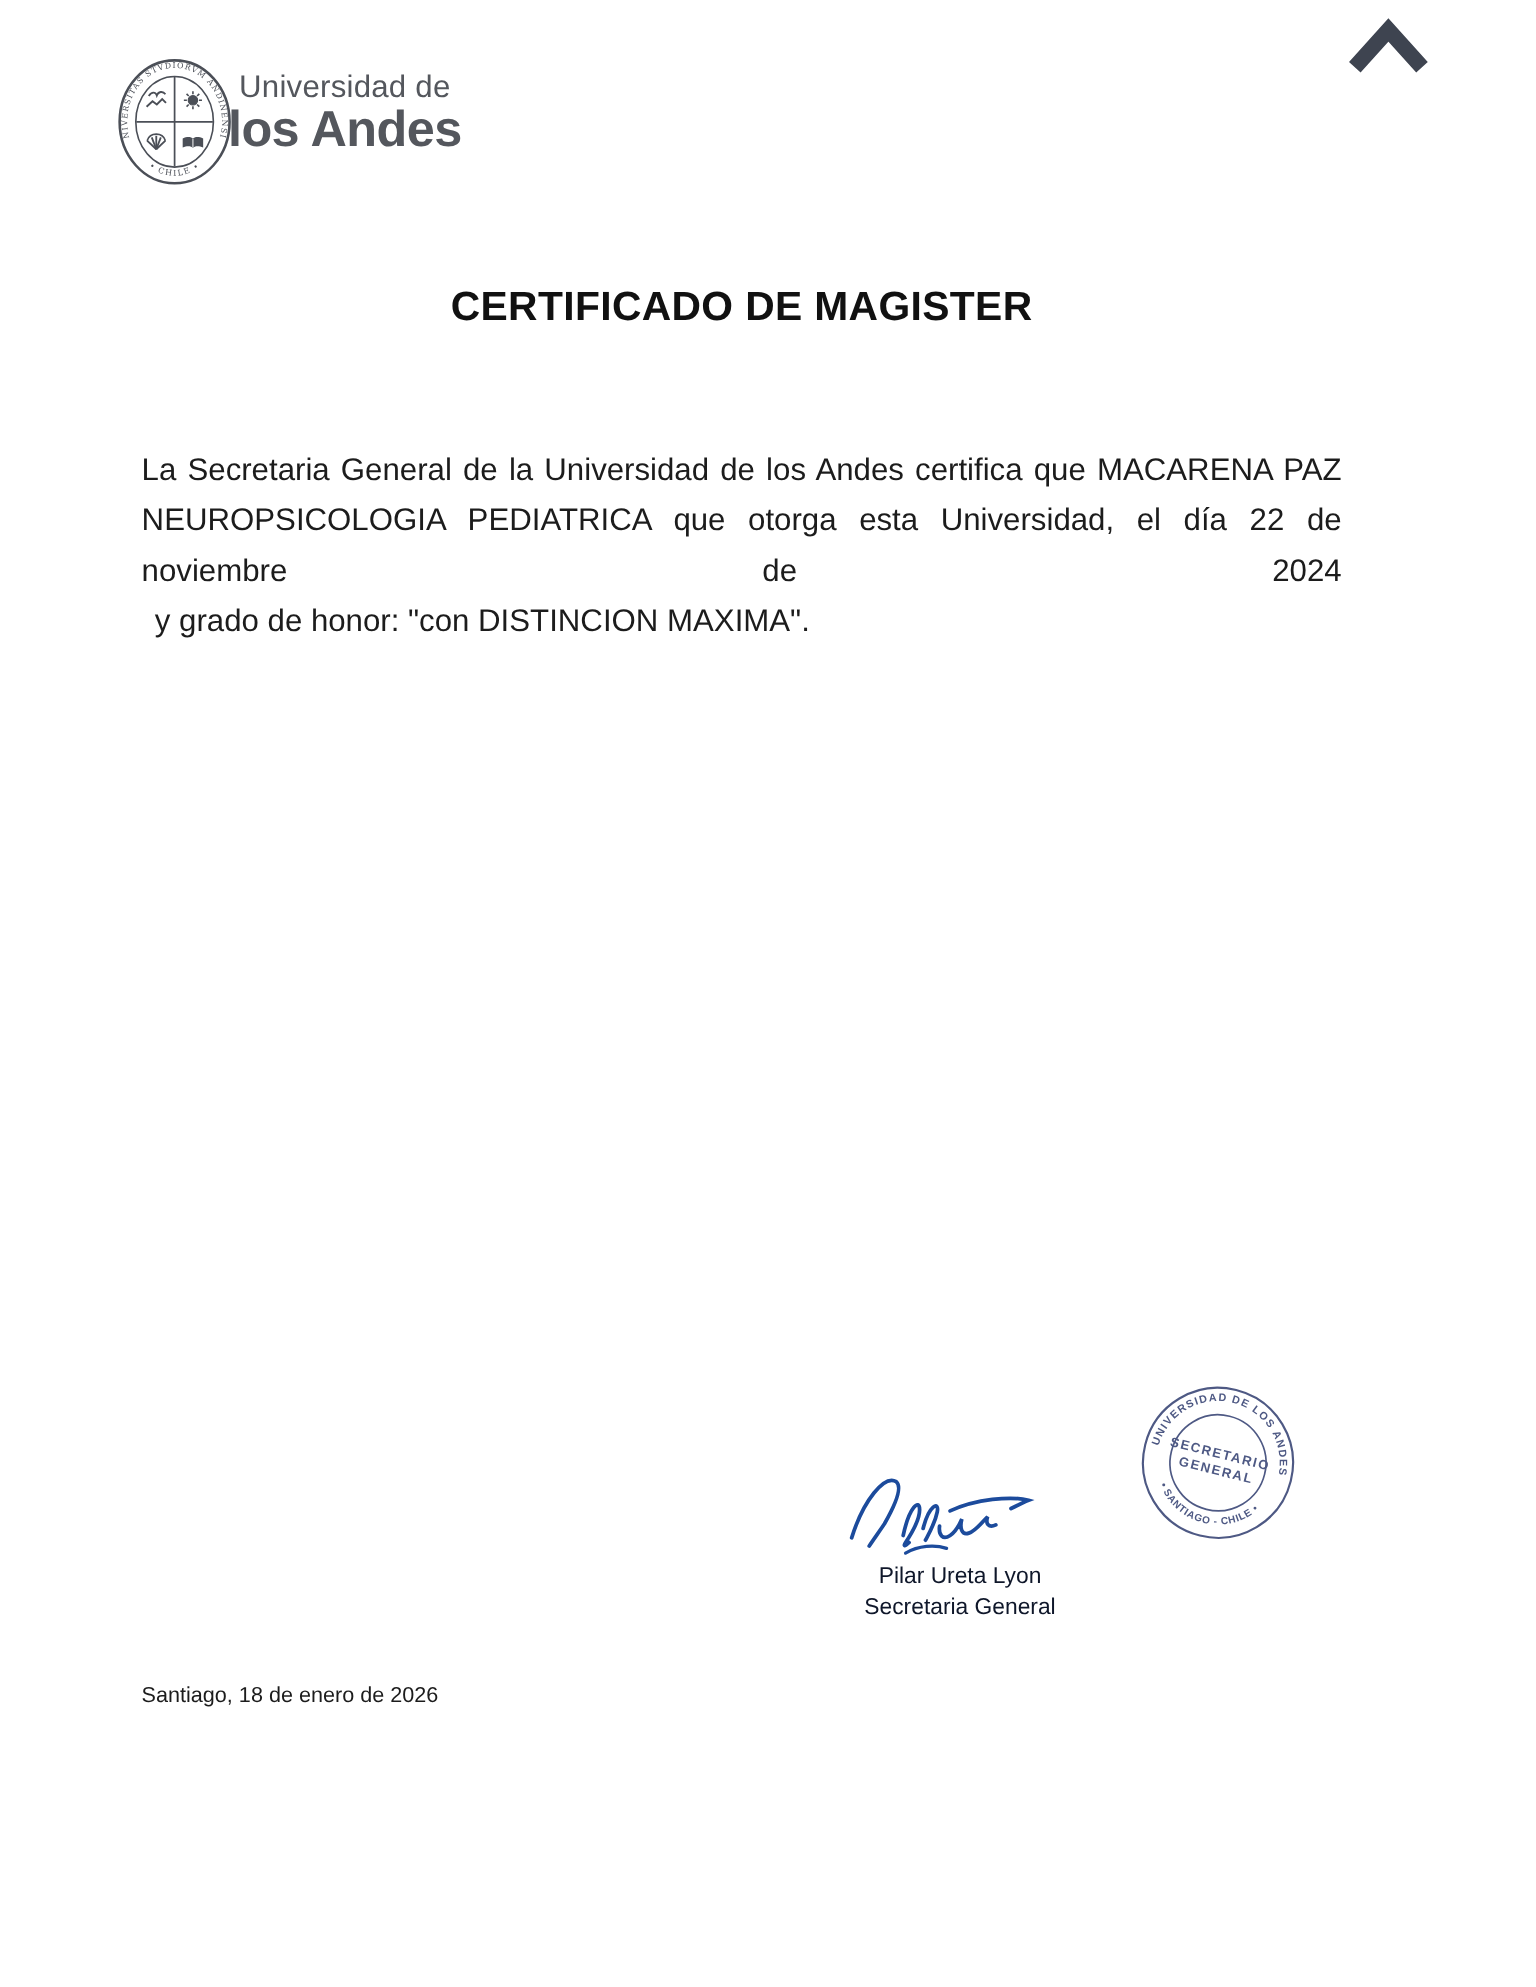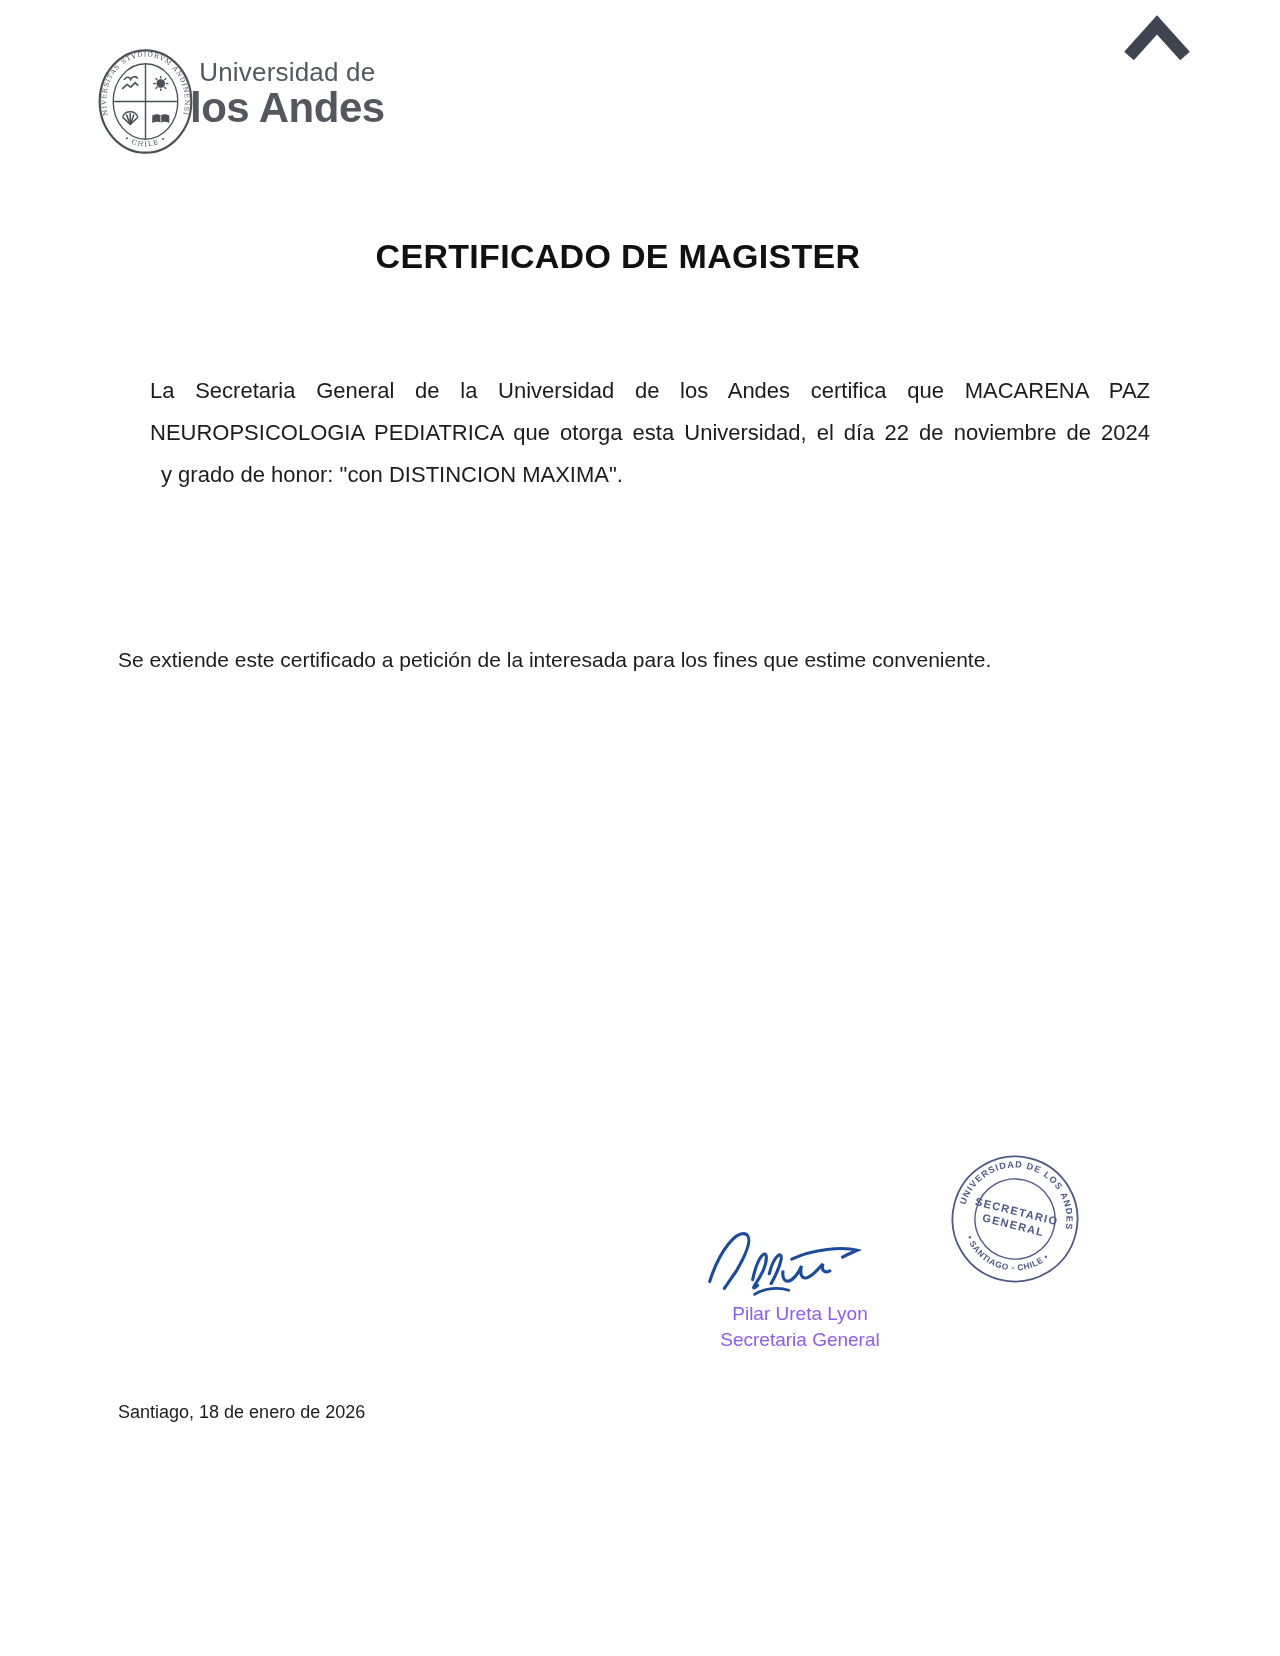--- a/index.html
+++ b/index.html
@@ -17,29 +17,29 @@
   
   .chevron-svg{position:absolute;left:1122px;top:12px;width:70px;height:50px;}
 
   
   .title{
     position:absolute;left:118px;top:237px;width:1000px;text-align:center;
     font-size:34px;font-weight:700;letter-spacing:.3px;color:#111;
   }
 
   
-  .para1{position:absolute;left:118px;top:370px;width:1000px;font-size:22px;line-height:42px;margin-left:32px;}
+  .para1{position:absolute;left:118px;top:370px;width:1000px;font-size:26px;line-height:42px;}
   .jline{text-align:justify;text-align-last:justify;white-space:normal;}
   .lline{text-align:left;padding-left:11px;}
   .para2{position:absolute;left:118px;top:648px;width:1050px;font-size:21px;}
 
   
   .sig-svg{position:absolute;left:698px;top:1222px;width:166px;height:80px;}
   .sig-block{position:absolute;left:650px;top:1301px;width:300px;text-align:center;
-    font-size:19px;line-height:26px;color:#8b5cf6;}
+    font-size:19px;line-height:26px;color:#0f172a;}
 
   
   .stamp-svg{position:absolute;left:948px;top:1152px;width:134px;height:134px;opacity:.93;}
 
   
   .date-line{position:absolute;left:118px;top:1402px;font-size:18px;}
   .registry-line{position:absolute;left:118px;top:1443px;font-size:18px;}
 </style>
 </head>
 <body>
@@ -110,21 +110,20 @@
   </svg>
 
   <div class="title">CERTIFICADO DE MAGISTER</div>
 
   <div class="para1">
     <div class="jline">La Secretaria General de la Universidad de los Andes certifica que MACARENA PAZ</div>
     <div class="jline">NEUROPSICOLOGIA PEDIATRICA que otorga esta Universidad, el día 22 de noviembre de 2024</div>
     <div class="lline">y grado de honor: "con DISTINCION MAXIMA".</div>
   </div>
 
-  <div class="para2">Se extiende este certificado a petición de la interesada para los fines que estime conveniente.</div>
 
   <svg class="sig-svg" viewBox="0 0 170 80">
     <g fill="none" stroke="#1c4b9c" stroke-width="3.2" stroke-linecap="round">
       <path d="M 12,60 C 22,28 40,6 50,12 C 56,17 48,34 40,48 C 36,54 31,61 27,67"></path>
       <path d="M 56,58 C 61,34 70,26 70,36 C 70,46 62,58 58,64 C 56,67 57,68 61,64"></path>
       <path d="M 73,52 C 78,32 87,28 85,38 C 83,48 77,58 75,62"></path>
       <path d="M 87,50 C 86,58 90,62 96,58 C 102,54 104,48 106,44 C 104,52 106,58 112,56 C 118,54 124,46 128,42 C 126,48 129,52 135,49"></path>
       <path d="M 96,37 C 118,27 148,24 163,28 C 158,30 152,33 148,35"></path>
       <path d="M 58,73 C 69,66.5 83,65.5 93,69" stroke-width="2.8"></path>
     </g>

